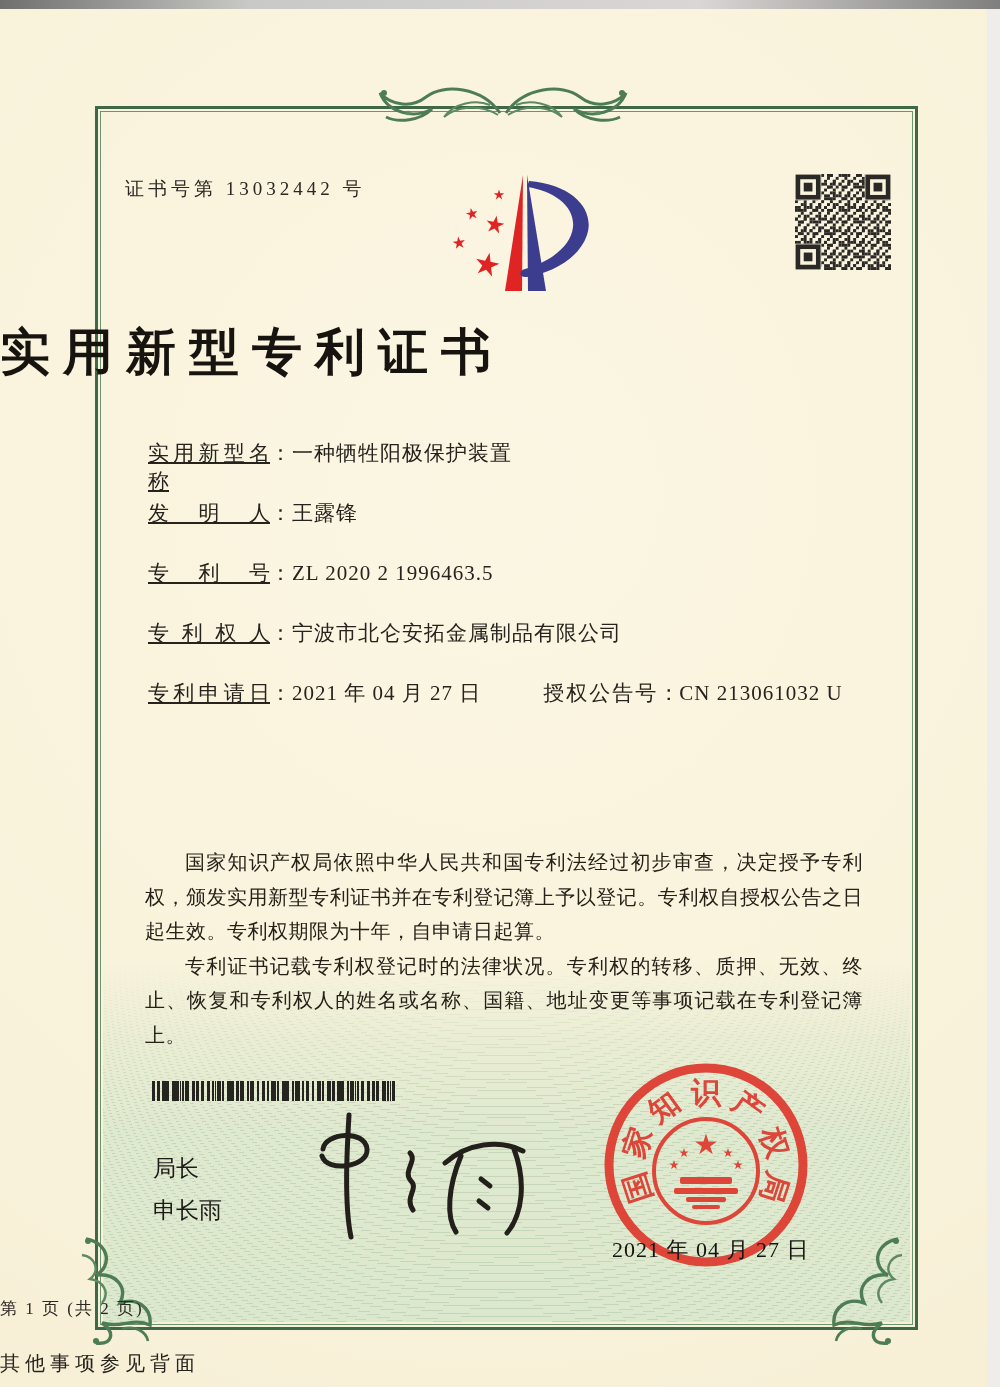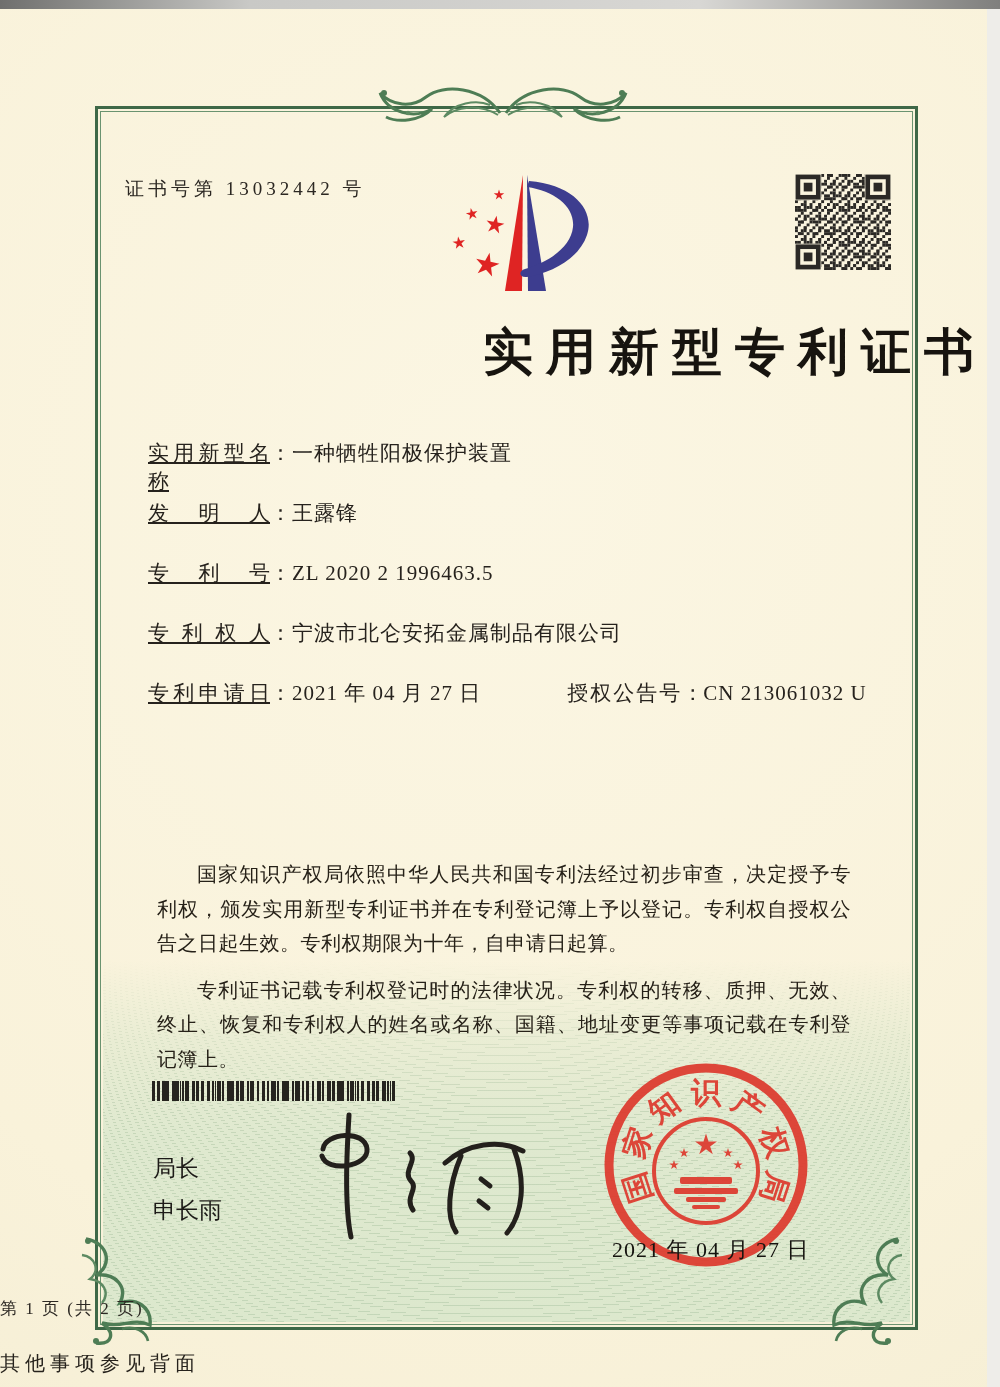--- a/index.html
+++ b/index.html
@@ -25,34 +25,34 @@
   
   .band{position:absolute;left:2px;right:2px;bottom:2px;height:362px;
     background:linear-gradient(180deg, rgba(221,232,205,0) 0%, rgba(221,232,205,.55) 22%, #dfe9cf 48%, #dce8cd 100%);}
   .band-lines{position:absolute;inset:0;
     background:repeating-radial-gradient(140% 120% at 50% -80%, rgba(110,150,110,.22) 0 1px, rgba(0,0,0,0) 1px 7px);
     -webkit-mask-image:linear-gradient(180deg, transparent 0%, #000 40%);
     mask-image:linear-gradient(180deg, transparent 0%, #000 40%);}
 
   .abs{position:absolute;}
   .cert-no{left:125px;top:167px;font-size:19px;letter-spacing:4px;color:#2b2722;}
-  .title{left:0;right:0;top:310px;text-align:right;font-size:50px;font-weight:bold;
+  .title{left:0;right:0;top:310px;text-align:left;font-size:50px;font-weight:bold;
     letter-spacing:13px;color:#17140f;}
 
   .fields{left:148px;top:430px;width:730px;font-size:21px;}
   .frow{height:60px;}
   .flabel{display:inline-block;width:122px;text-align:justify;text-align-last:justify;vertical-align:top;text-decoration:underline;}
   .fcolon{display:inline-block;width:22px;}
   .fvalue{letter-spacing:1px;}
-  .fpair2{margin-left:86px;}
+  .fpair2{margin-left:62px;}
   .flabel2{letter-spacing:2px;}
 
   .body-text{left:145px;top:836px;width:718px;font-size:20px;line-height:34.5px;
     text-align:justify;color:#262118;}
-  .body-text p{margin:12px;text-indent:2em;letter-spacing:.5px;}
+  .body-text p{margin:0;text-indent:2em;letter-spacing:.5px;}
 
   .barcode{left:152px;top:1072px;width:243px;height:20px;
     background-image:
       repeating-linear-gradient(90deg,#26241f 0 2px,rgba(0,0,0,0) 2px 5px),
       repeating-linear-gradient(90deg,#26241f 0 1px,rgba(0,0,0,0) 1px 7px),
       repeating-linear-gradient(90deg,#26241f 0 3px,rgba(0,0,0,0) 3px 11px);}
 
   .director-title{left:153px;top:1144px;font-size:23px;font-family:"Liberation Sans","DejaVu Sans",sans-serif;color:#1d1b18;}
   .director-name{left:153px;top:1186px;font-size:23px;font-family:"Liberation Sans","DejaVu Sans",sans-serif;color:#1d1b18;}
 

